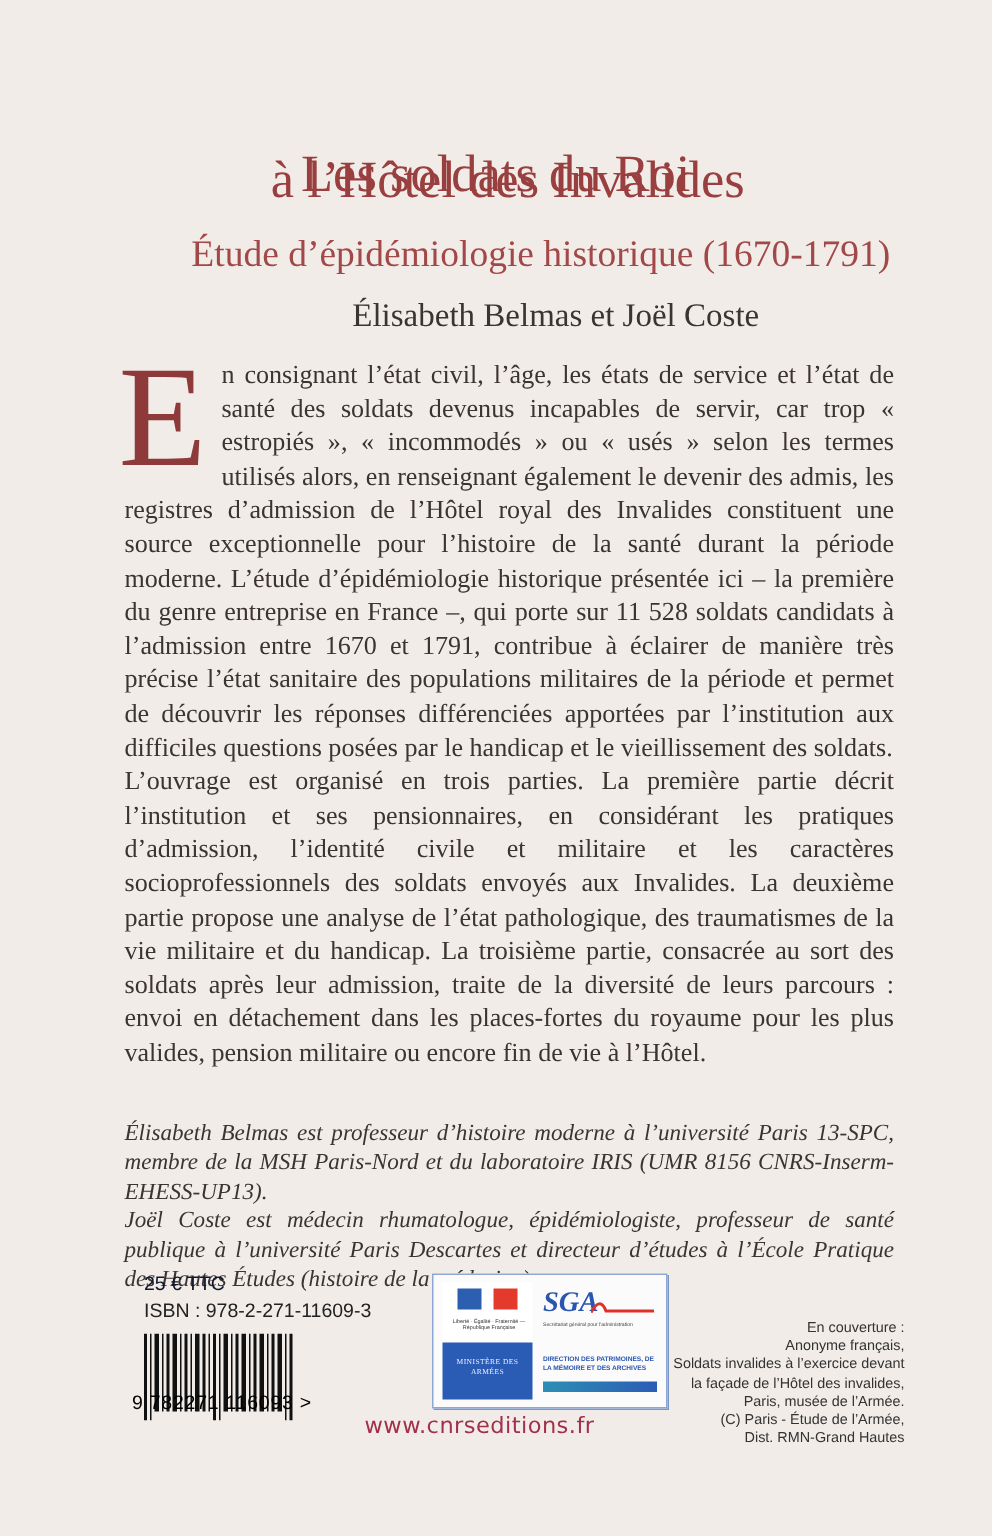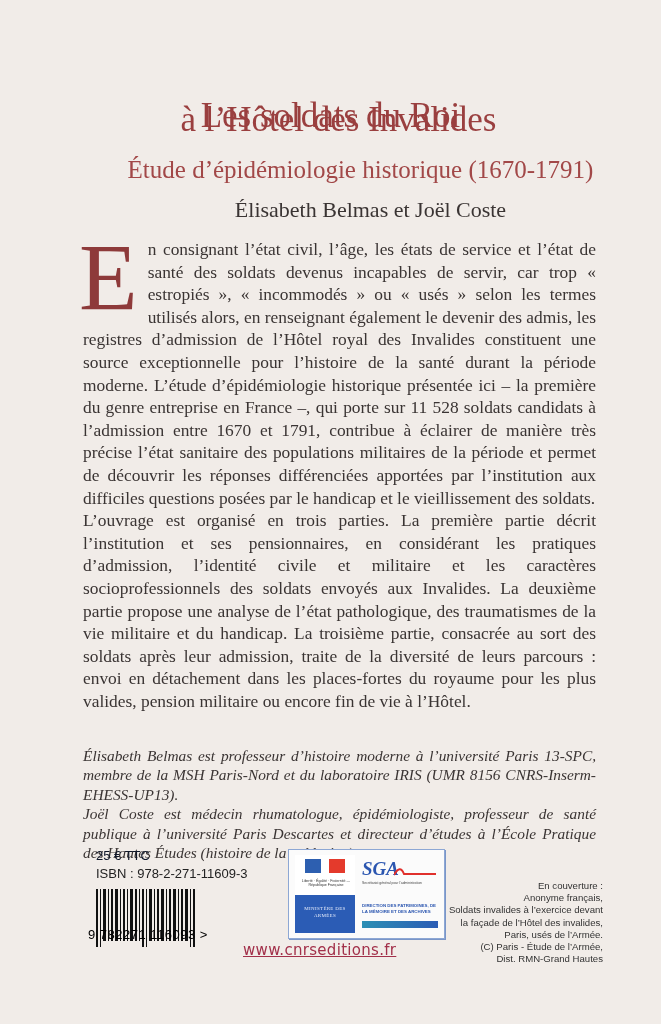--- a/index.html
+++ b/index.html
@@ -48,21 +48,21 @@
   .flag .b { position:absolute; left:0; top:0; width: 16px; height: 14px; background: #2d5fb0; }
   .flag .r { position:absolute; left:24px; top:0; width: 16px; height: 14px; background: #e43a2c; }
   .mil-tiny { position: absolute; left: 3px; top: 24px; width: 56px; font-family: "Liberation Sans", sans-serif; font-size: 3.6px; text-align: center; color: #333; }
   .mil-bottom { position: absolute; left: 6px; top: 45px; width: 60px; height: 38px; background: #2b5cb5; color: #e8eefc;
     font-family: "Liberation Serif", serif; font-size: 5px; text-align: center; line-height: 7px; padding-top: 10px; box-sizing: border-box; letter-spacing: 0.3px; }
   .sga { position: absolute; left: 73px; top: 8px; font-family: "Liberation Serif", serif; font-style: italic; font-weight: bold; font-size: 19px; color: #2b56b0; }
   .sga-swoosh { position: absolute; left: 105px; top: 16px; width: 42px; height: 10px; }
   .sga-small { position: absolute; left: 73px; top: 31px; font-family: "Liberation Sans", sans-serif; font-size: 3.4px; color: #444; }
   .dir { position: absolute; left: 73px; top: 53px; width: 78px; font-family: "Liberation Sans", sans-serif; font-size: 4.4px; line-height: 6px; color: #2b56b0; font-weight: bold; }
   .dir-bar { position: absolute; left: 73px; top: 71px; width: 76px; height: 7px; background: linear-gradient(90deg, #2c8fb4, #2b5cb5); }
-  .url { position: absolute; left: 243px; top: 941px; font-family: "DejaVu Sans", sans-serif; font-size: 15px; color: #a2304a; letter-spacing: 0.3px; text-decoration: underline; }
+  .url { position: absolute; left: 243px; top: 941px; font-family: "DejaVu Sans", sans-serif; font-size: 15px; color: #a2304a; letter-spacing: 0.3px; }
   .credits { position: absolute; right: 58px; top: 880px; text-align: right; font-family: "Liberation Sans", sans-serif; font-size: 9.6px; line-height: 12.2px; color: #333; }
 </style>
 </head>
 <body>
 
 <div class="title t1">Les soldats du Roi</div>
 <div class="title t2">à l’Hôtel des Invalides</div>
 <div class="title sub">Étude d’épidémiologie historique (1670-1791)</div>
 <div class="authors">Élisabeth Belmas et Joël Coste</div>
 
@@ -128,16 +128,16 @@
   <div class="dir-bar"></div>
 </div>
 
 <div class="url">www.cnrseditions.fr</div>
 
 <div class="credits">
   <div>En couverture :</div>
   <div>Anonyme français,</div>
   <div>Soldats invalides à l’exercice devant</div>
   <div>la façade de l’Hôtel des invalides,</div>
-  <div>Paris, usés de l’Armée.</div>
+  <div>Paris, musée de l’Armée.</div>
   <div>(C) Paris - Étude de l’Armée,</div>
   <div>Dist. RMN-Grand Hautes</div>
 </div>
 
 </body></html>

